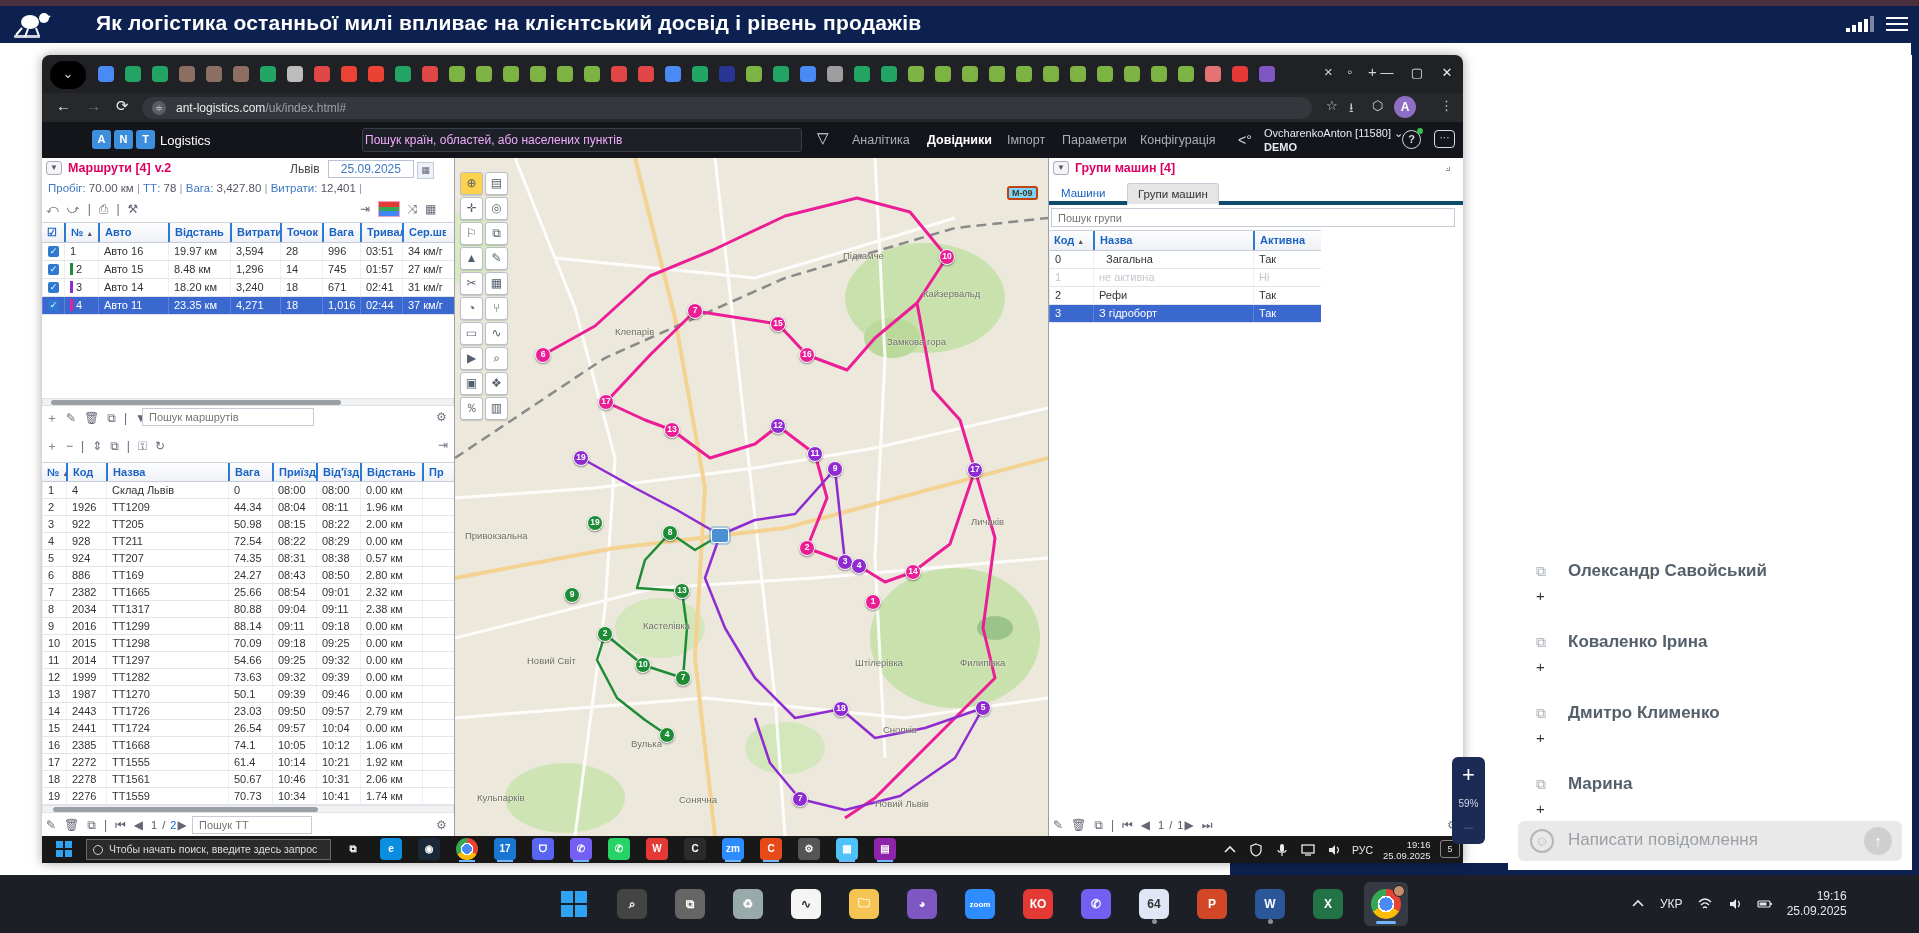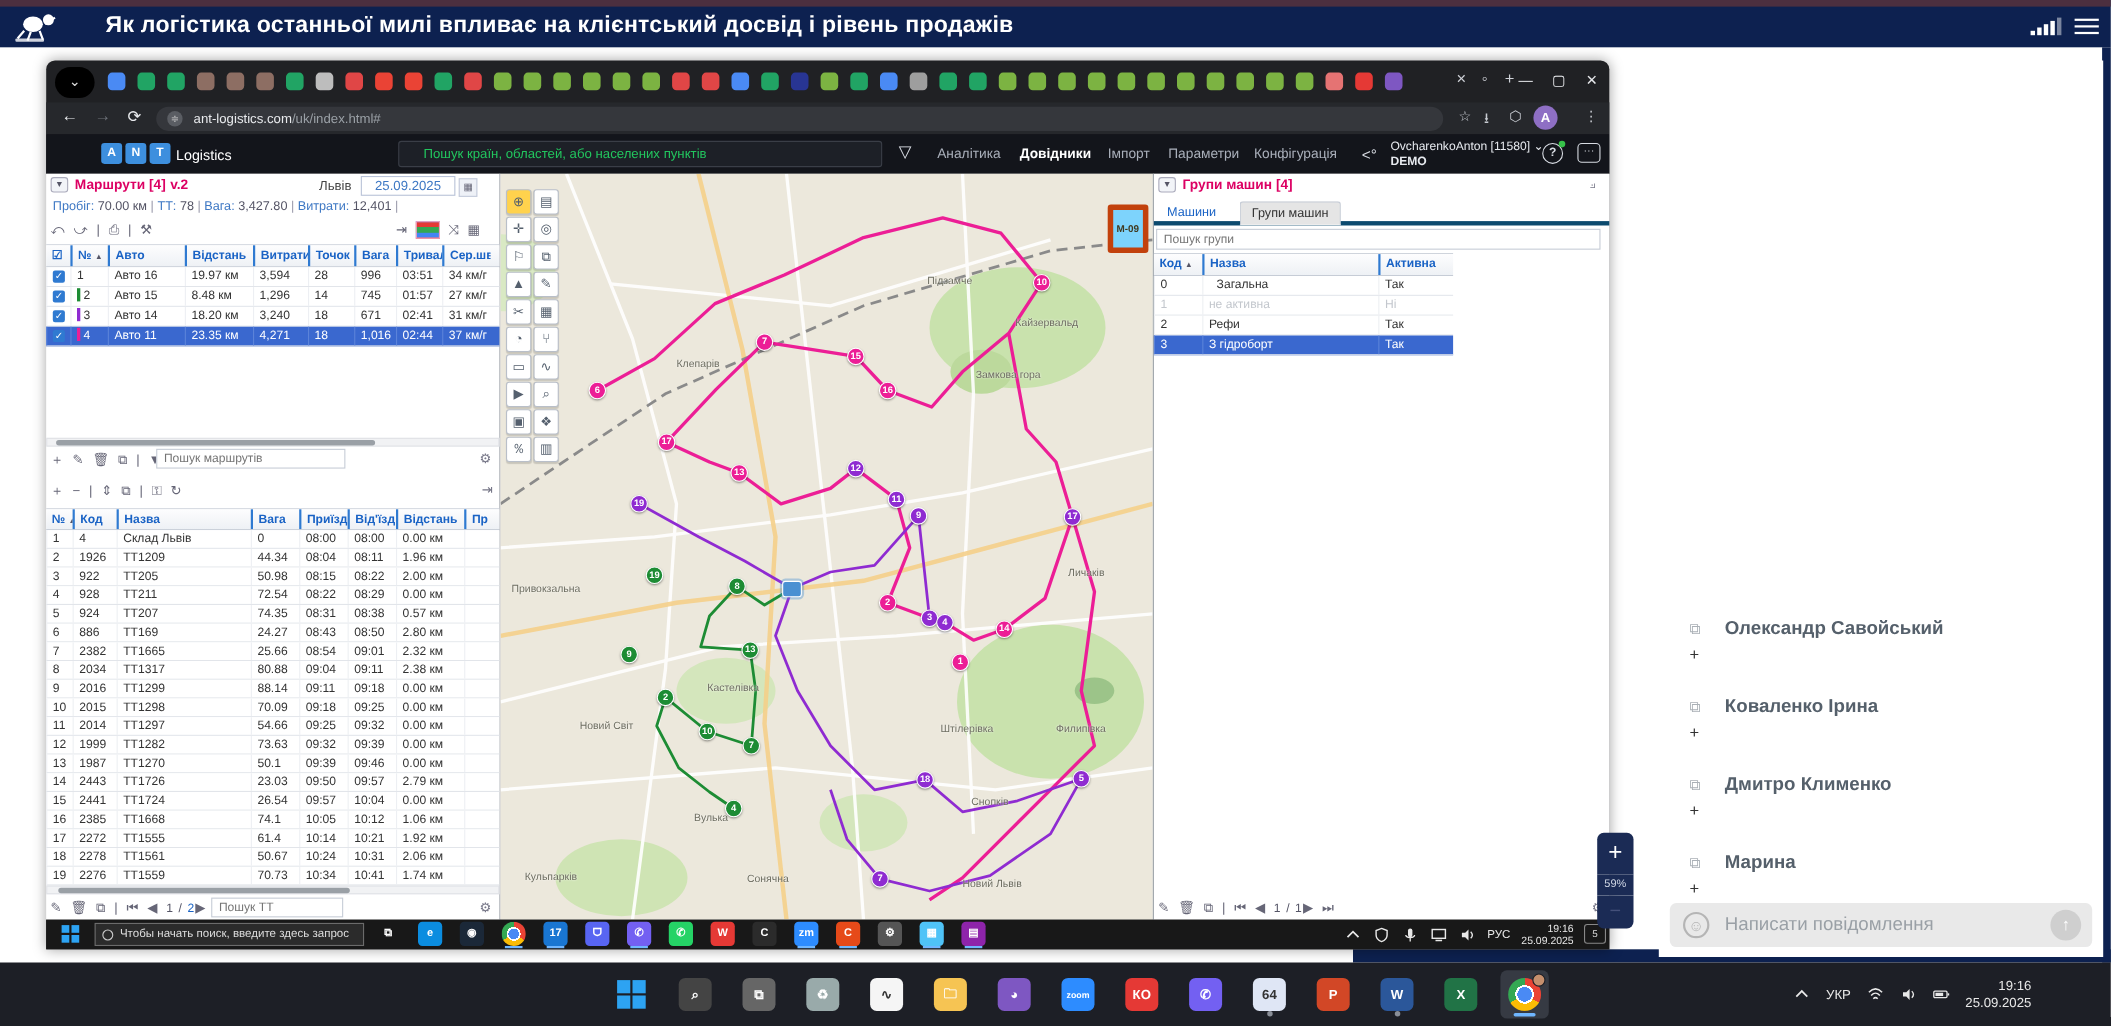--- a/index.html
+++ b/index.html
@@ -38,21 +38,21 @@
   #omnibox .path{color:#9aa0a6}
   .bar-ico{position:absolute;top:5px;color:#c7cbd1;font-size:13px}
   #avatar{position:absolute;left:1352px;top:3px;width:22px;height:22px;border-radius:50%;background:#8e6fc4;
           color:#fff;text-align:center;line-height:22px;font-size:12px;font-weight:bold}
   
   #appheader{position:absolute;left:0;top:67px;width:100%;height:36px;background:#13151b;color:#cfd3da}
   .brand-sq{position:absolute;top:8px;width:19px;height:19px;background:#3d8fde;border-radius:3px;color:#fff;
             font-size:11px;font-weight:bold;text-align:center;line-height:19px}
   #brand-name{position:absolute;left:118px;top:11px;color:#fff;font-size:13px}
   #app-search{position:absolute;left:320px;top:6px;width:440px;height:24px;background:#1d2027;border:1px solid #3a3e47;
-              border-radius:3px;color:#22c55e;font-size:12px;line-height:22px;padding-left:22px}
+              border-radius:3px;color:#f0abfc;font-size:12px;line-height:22px;padding-left:2px}
   #funnel{position:absolute;left:775px;top:7px;color:#dfe3ea;font-size:15px}
   .nav-item{position:absolute;top:11px;font-size:12.5px;color:#a9afba;cursor:pointer}
   .nav-item.active{color:#fff;font-weight:bold}
   #share-ico{position:absolute;left:1196px;top:10px;color:#d7dbe2;font-size:14px}
   #user-block{position:absolute;left:1222px;top:4px;font-size:11px;color:#e7eaef;line-height:14px}
   #user-block .demo{font-weight:bold}
   #help-ico{position:absolute;left:1360px;top:8px;width:19px;height:19px;border:1.5px solid #d7dbe2;border-radius:50%;
             color:#d7dbe2;text-align:center;line-height:17px;font-size:11px;font-weight:bold}
   #help-dot{position:absolute;left:1375px;top:6px;width:6px;height:6px;border-radius:50%;background:#37c24a}
   #chat-ico{position:absolute;left:1392px;top:8px;width:21px;height:18px;border:1.5px solid #d7dbe2;border-radius:4px;
@@ -92,22 +92,22 @@
        line-height:11px;text-align:center}
   .mark{display:inline-block;width:3px;height:12px;vertical-align:-2px;margin-right:3px}
   .search-inp{border:1px solid #c6ccd6;color:#9aa0a6;background:#fff;font-size:11px;padding-left:6px}
   .hscroll{position:absolute;height:8px;background:#f1f2f4;border:1px solid #e0e2e6}
   .hscroll .thumb{position:absolute;top:1px;height:5px;background:#9aa0a6;border-radius:3px}
   .pager{color:#556;font-size:11px}
   .pager .lnk{color:#1a63c5}
   
   #map{left:413px;width:593px;overflow:hidden;background:#ece8dc}
   .map-label{position:absolute;font-size:9.5px;color:#6d6d60;white-space:nowrap;text-shadow:0 0 2px #fff}
-  .road-badge{position:absolute;background:#7dd3fc;border:5px solid #c2410c;border-radius:3px;font-size:9px;
-              padding:12px 3px;color:#403a20;font-weight:bold}
+  .road-badge{position:absolute;background:#7dd3fc;border:2px solid #c2410c;border-radius:3px;font-size:9px;
+              padding:0 3px;color:#403a20;font-weight:bold}
   .mk{position:absolute;width:16px;height:16px;border-radius:50%;border:1.5px solid #fff;color:#fff;font-size:8.5px;
       font-weight:bold;text-align:center;line-height:13px;box-shadow:0 1px 2px rgba(0,0,0,.4)}
   .mk.pink{background:#ec1e96}.mk.purple{background:#8f2bd1}.mk.green{background:#1d8c34}
   #depot{position:absolute;width:18px;height:15px;background:#4a90d2;border:1.5px solid #fff;border-radius:3px;
          box-shadow:0 0 0 2px rgba(74,144,210,.4)}
   #map-tools{position:absolute;left:5px;top:14px;width:52px;display:flex;flex-wrap:wrap;gap:2px}
   .mtool{width:23px;height:23px;background:#fff;border:1px solid #b9bfc9;border-radius:3px;color:#55606e;
          font-size:12px;text-align:center;line-height:21px;box-shadow:0 1px 1px rgba(0,0,0,.15)}
   .mtool.hot{background:#ffd24d}
   
@@ -568,21 +568,21 @@
                 <div class="td" style="width: 44px; line-height: 16px;">10:14</div>
                 <div class="td" style="width: 44px; line-height: 16px;">10:21</div>
                 <div class="td" style="width: 62px; line-height: 16px;">1.92 км</div>
                 <div class="td" style="width: 28px; line-height: 16px;"></div>
               </div>
               <div class="trow" style="height: 17px;">
                 <div class="td" style="width: 24px; line-height: 16px;">18</div>
                 <div class="td" style="width: 40px; line-height: 16px;">2278</div>
                 <div class="td" style="width: 122px; line-height: 16px;">ТТ1561</div>
                 <div class="td" style="width: 44px; line-height: 16px;">50.67</div>
-                <div class="td" style="width: 44px; line-height: 16px;">10:24</div>
+                <div class="td" style="width: 44px; line-height: 16px;">10:46</div>
                 <div class="td" style="width: 44px; line-height: 16px;">10:31</div>
                 <div class="td" style="width: 62px; line-height: 16px;">2.06 км</div>
                 <div class="td" style="width: 28px; line-height: 16px;"></div>
               </div>
               <div class="trow" style="height: 17px;">
                 <div class="td" style="width: 24px; line-height: 16px;">19</div>
                 <div class="td" style="width: 40px; line-height: 16px;">2276</div>
                 <div class="td" style="width: 122px; line-height: 16px;">ТТ1559</div>
                 <div class="td" style="width: 44px; line-height: 16px;">70.73</div>
                 <div class="td" style="width: 44px; line-height: 16px;">10:34</div>

